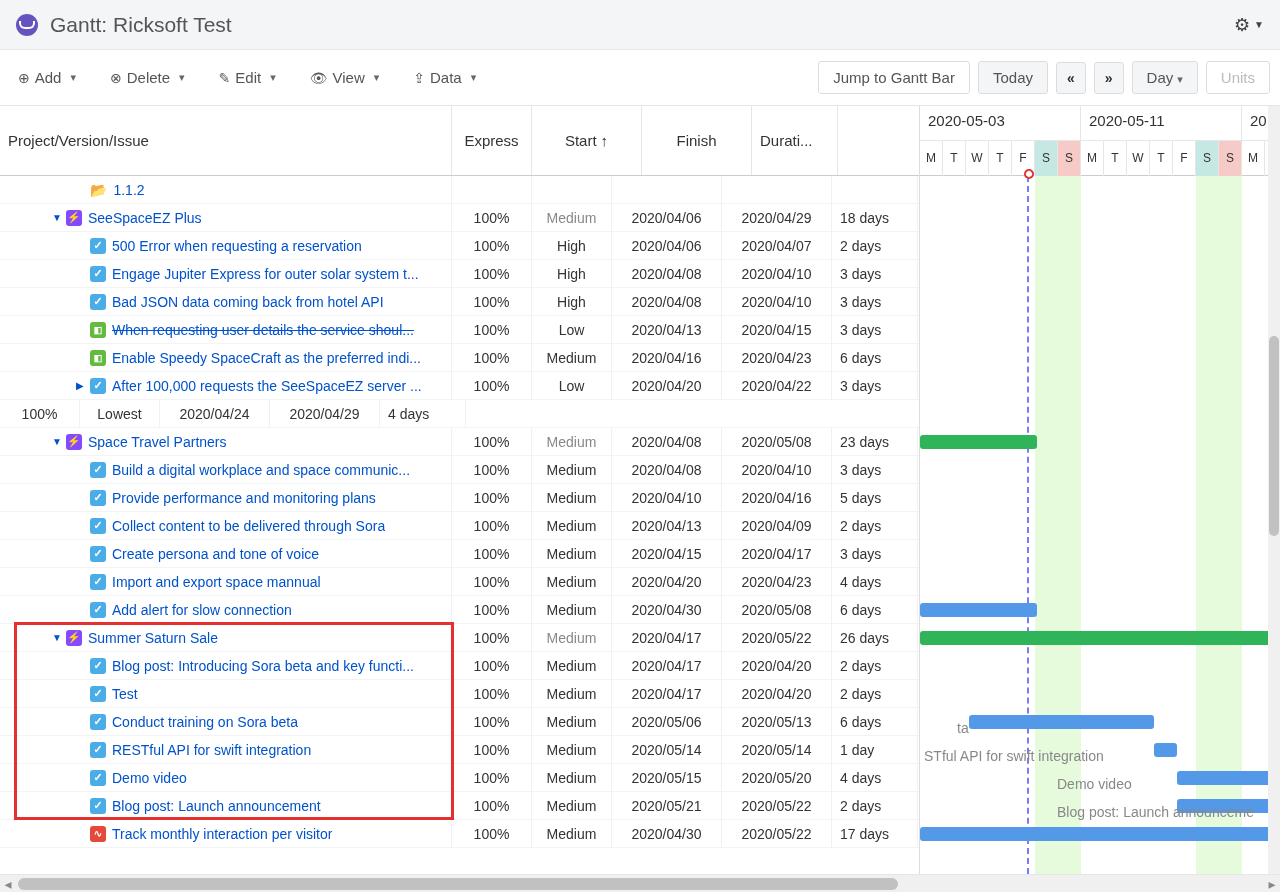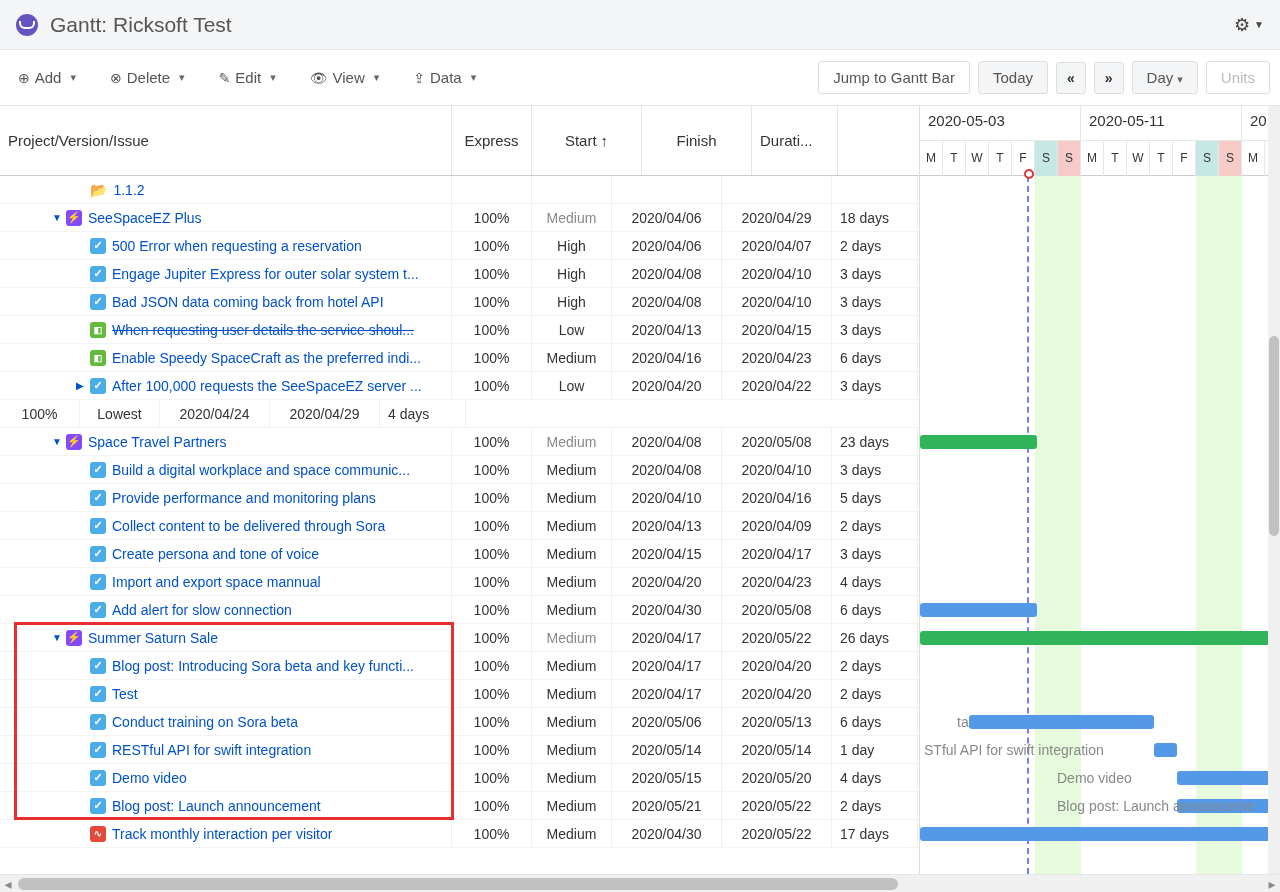--- a/index.html
+++ b/index.html
@@ -77,21 +77,21 @@
 
 .gbody { position: relative; height: calc(100% - 70px); }
 .gcol { position: absolute; top: 0; bottom: 0; width: 23px; }
 .gcol.weekend { background: #e6fadc; }
 .today-line { position: absolute; top: 0; bottom: 0; width: 0; border-left: 2px dashed #7a7aff; }
 .today-mark { position: absolute; top: -7px; width: 10px; height: 10px; border: 2px solid #e5302f; background:#fff; border-radius: 50%; transform: translateX(-50%) rotate(45deg); }
 
 .gbar { position: absolute; height: 14px; border-radius: 3px; }
 .bar-green { background: #2fb459; }
 .bar-blue { background: #5499e8; }
-.glabel { position: absolute; font-size: 14px; color: #888; white-space: nowrap; }
+.glabel { position: absolute; font-size: 14px; color: #888; white-space: nowrap; margin-top: 6px; }
 
 .rscroll { position:absolute; right:0; top:0; bottom:0; width:12px; background:#f0f0f0; }
 .rscroll-thumb { position:absolute; right:1px; width:10px; background:#c1c1c1; border-radius:5px; }
 
 
 .botscroll { height: 18px; background: #f0f0f0; border-top: 1px solid #e6e6e6; display: flex; align-items: center; position: relative; }
 .botscroll .sb-left { width: 16px; text-align: center; color: #888; cursor:pointer; }
 .botscroll .sb-right { width: 16px; text-align: center; color: #888; cursor:pointer; margin-left:auto; }
 .botscroll .sb-thumb { position: absolute; height: 12px; background: #c1c1c1; border-radius: 6px; top: 3px; }
 </style>

